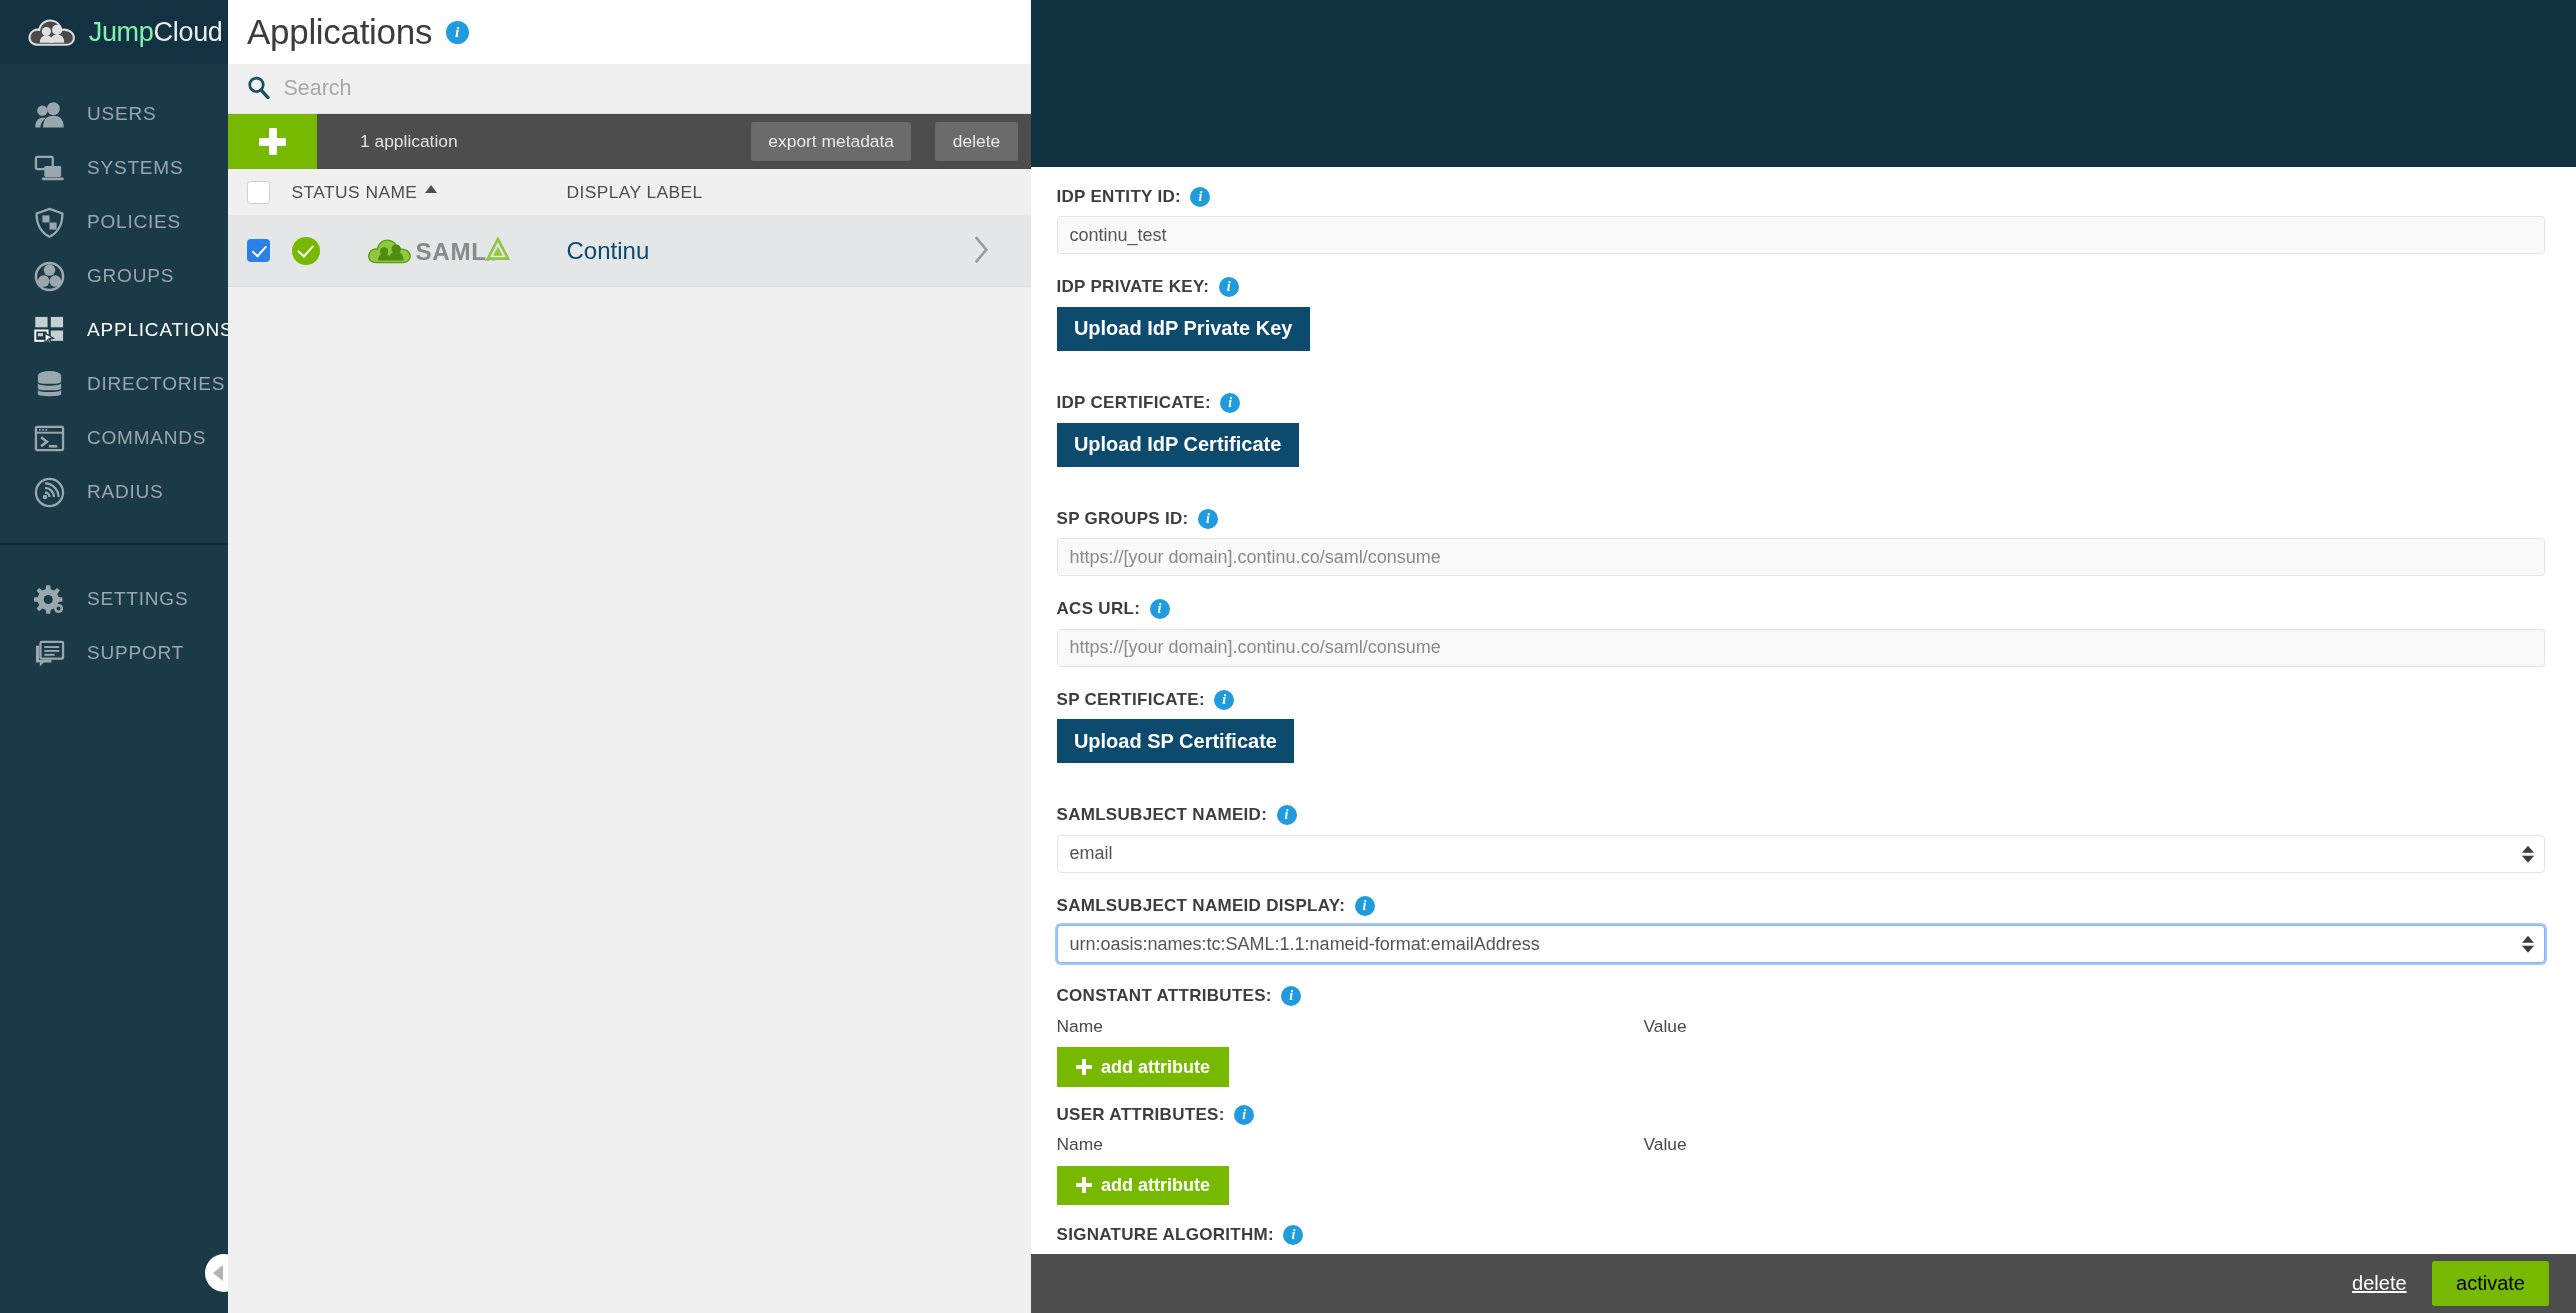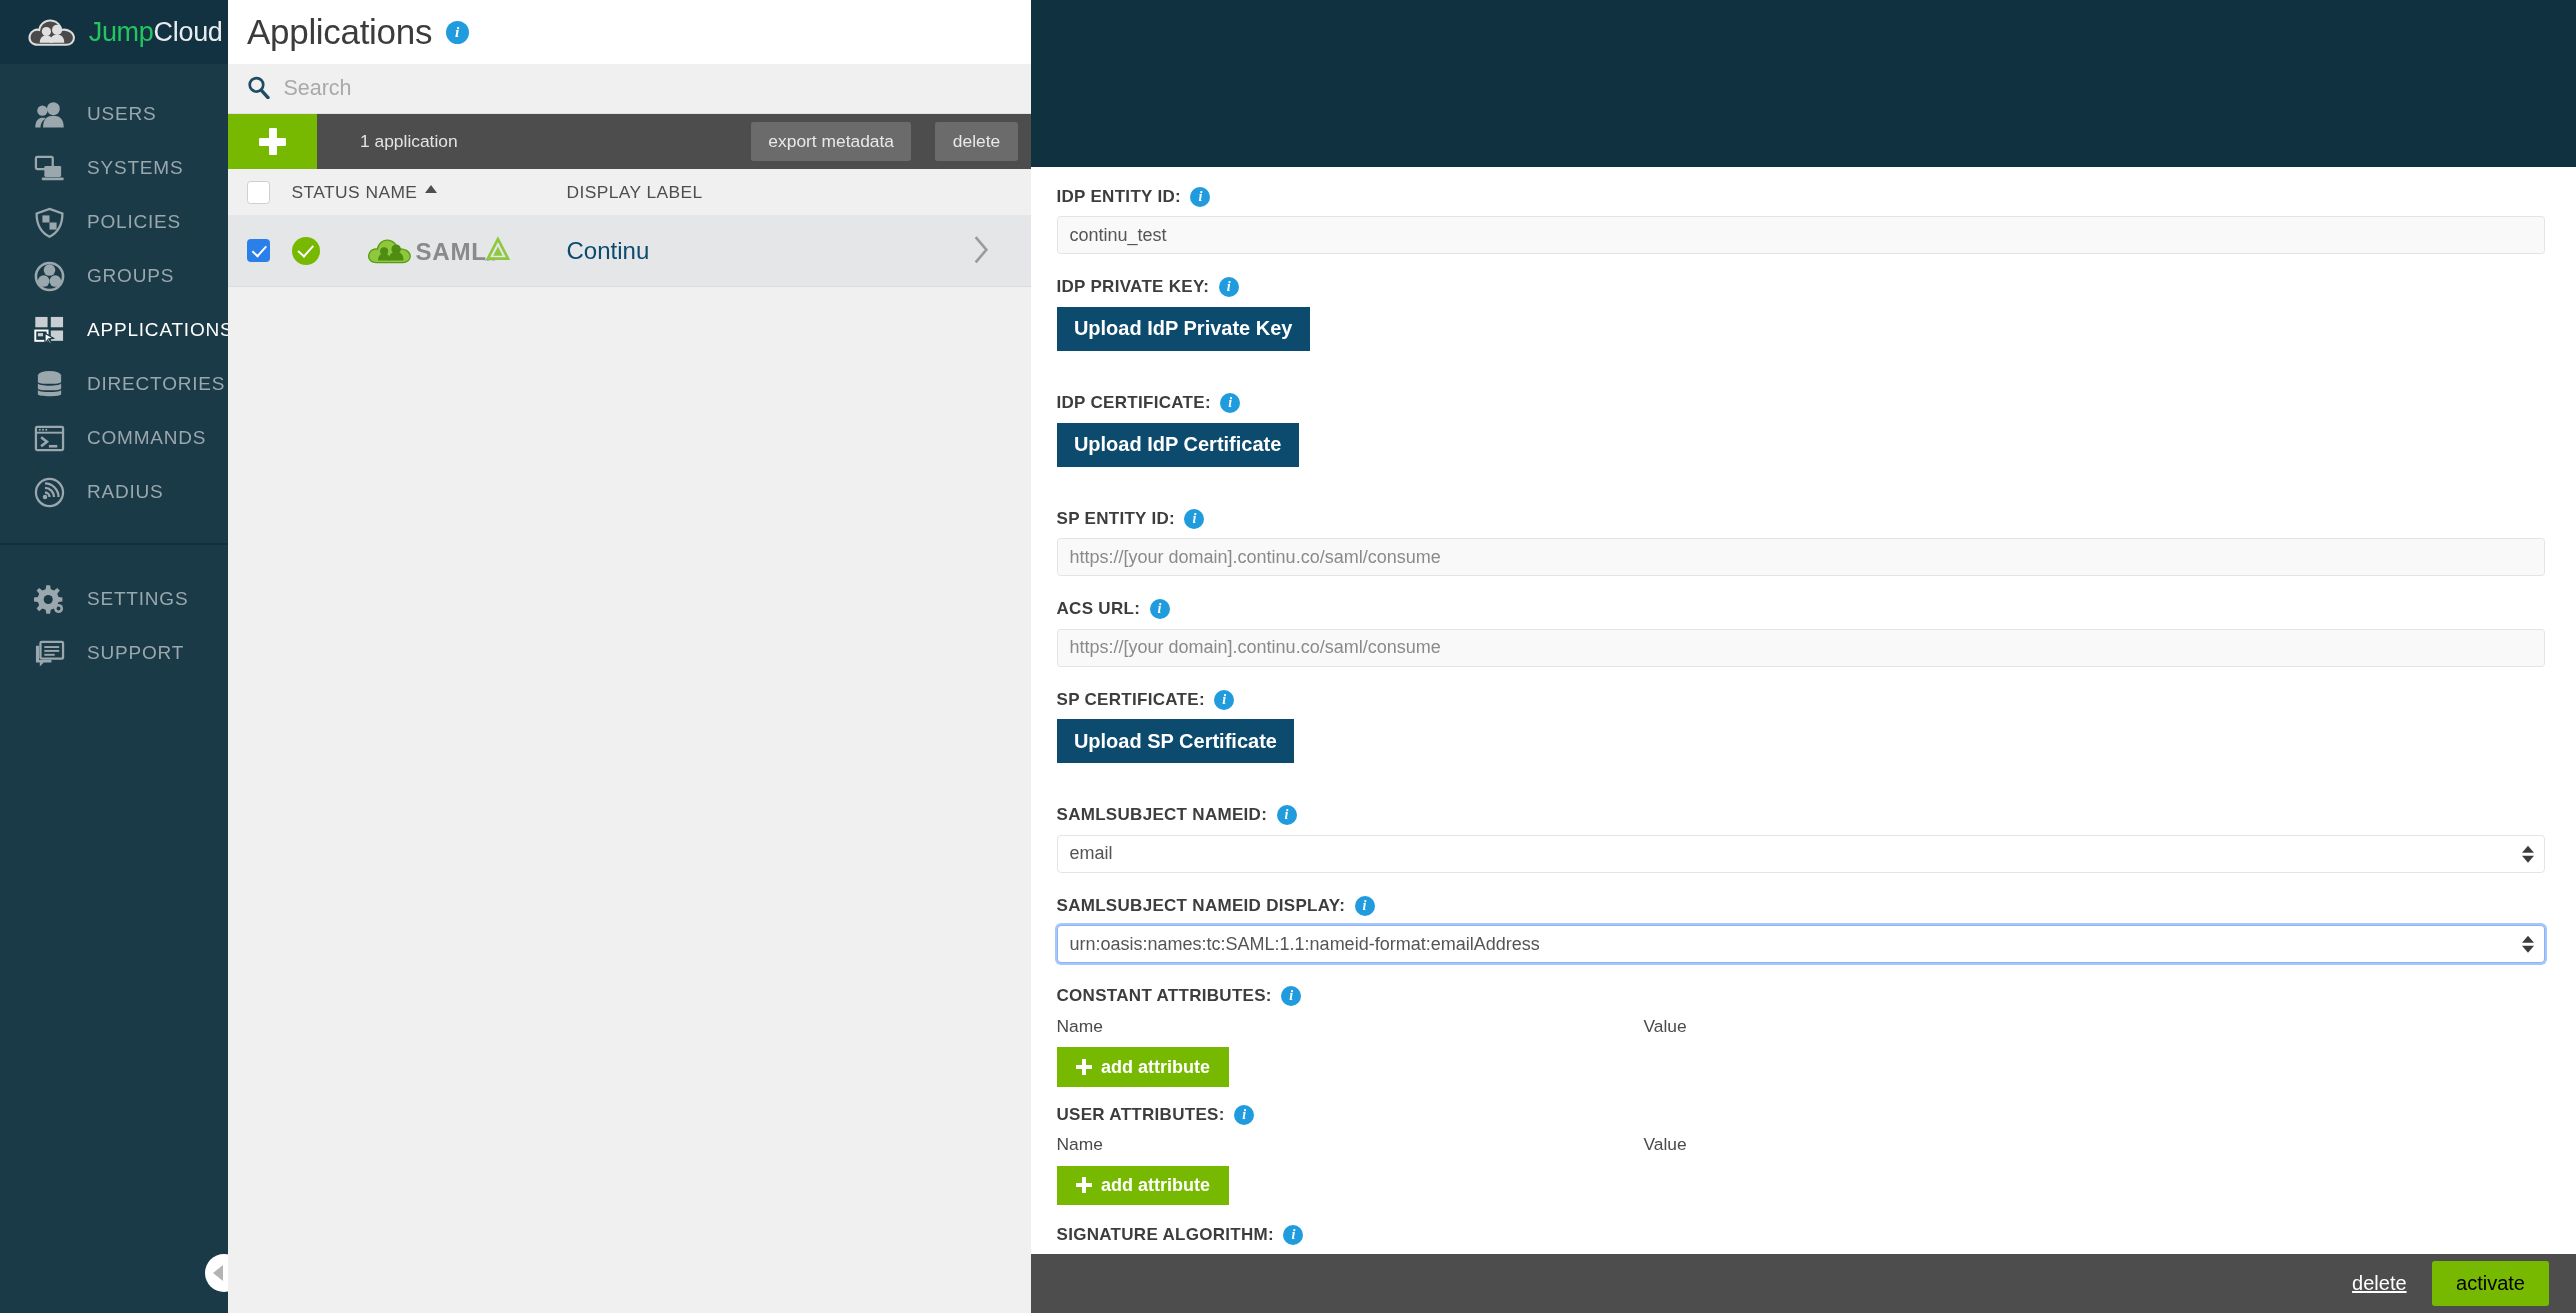--- a/index.html
+++ b/index.html
@@ -17,21 +17,21 @@
     width: 228px; height: 1313px;
     background: #1b3a47;
   }
   .brand {
     height: 64px; background: #133241;
     display: flex; align-items: center; padding-left: 27px; gap: 10.7px;
   }
   .brand-logo { width: 51px; height: 32px; flex: none; }
   .brand-text { font-size: 27px; color: #b9c3c7; letter-spacing: -0.3px; white-space: nowrap; }
   .brand-text b { color: #e8ecee; font-weight: normal; }
-  .brand-text .jump { color: #22c55e; margin-top: 26px; }
+  .brand-text .jump { color: #86efac; margin-top: 26px; }
 
   .nav { padding-top: 23px; }
   .nav-item {
     display: flex; align-items: center; gap: 20px;
     height: 54px; padding-left: 32px;
     color: #9aa7ad; font-size: 19px; letter-spacing: 0.8px;
     cursor: pointer;
   }
   .nav-item.active { color: #ffffff; }
   .nav-item.active .nav-icon svg { fill: #c8cfd2; }
@@ -511,21 +511,21 @@
       <div class="field mb-xl">
         <div class="field-label-row">
           <span class="field-label">IDP CERTIFICATE:</span>
           <span class="info-badge sm">i</span>
         </div>
         <button class="upload-btn">Upload IdP Certificate</button>
       </div>
 
       <div class="field mb-md">
         <div class="field-label-row">
-          <span class="field-label">SP ENTITY ID:</span>
+          <span class="field-label">SP GROUPS ID:</span>
           <span class="info-badge sm">i</span>
         </div>
         <input class="text-input" placeholder="https://[your domain].continu.co/saml/consume" style="">
       </div>
 
       <div class="field mb-md">
         <div class="field-label-row">
           <span class="field-label">ACS URL:</span>
           <span class="info-badge sm">i</span>
         </div>

